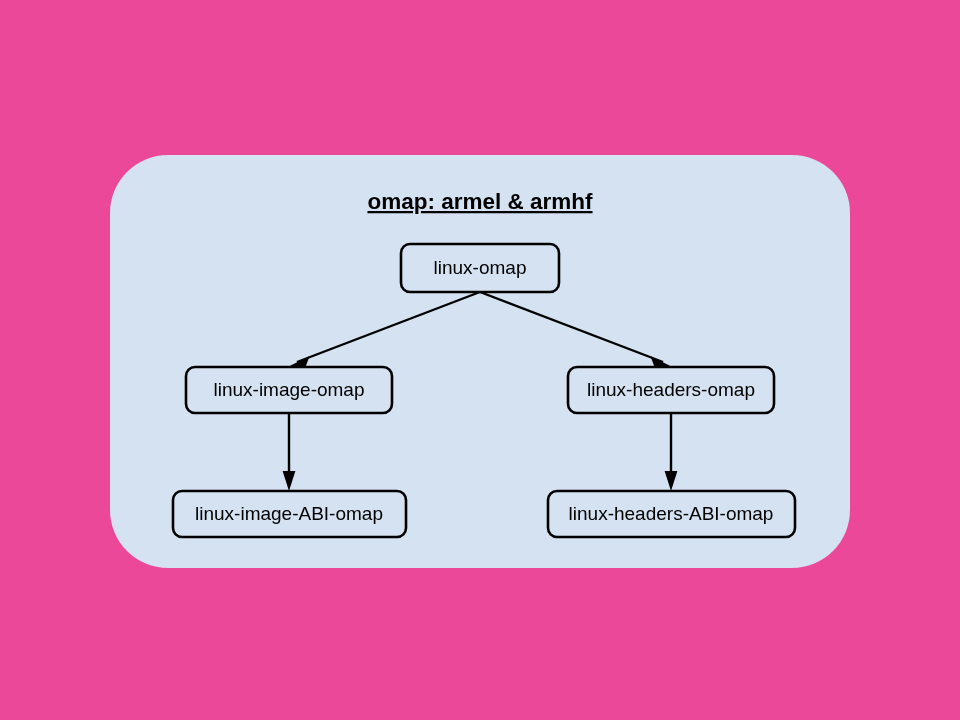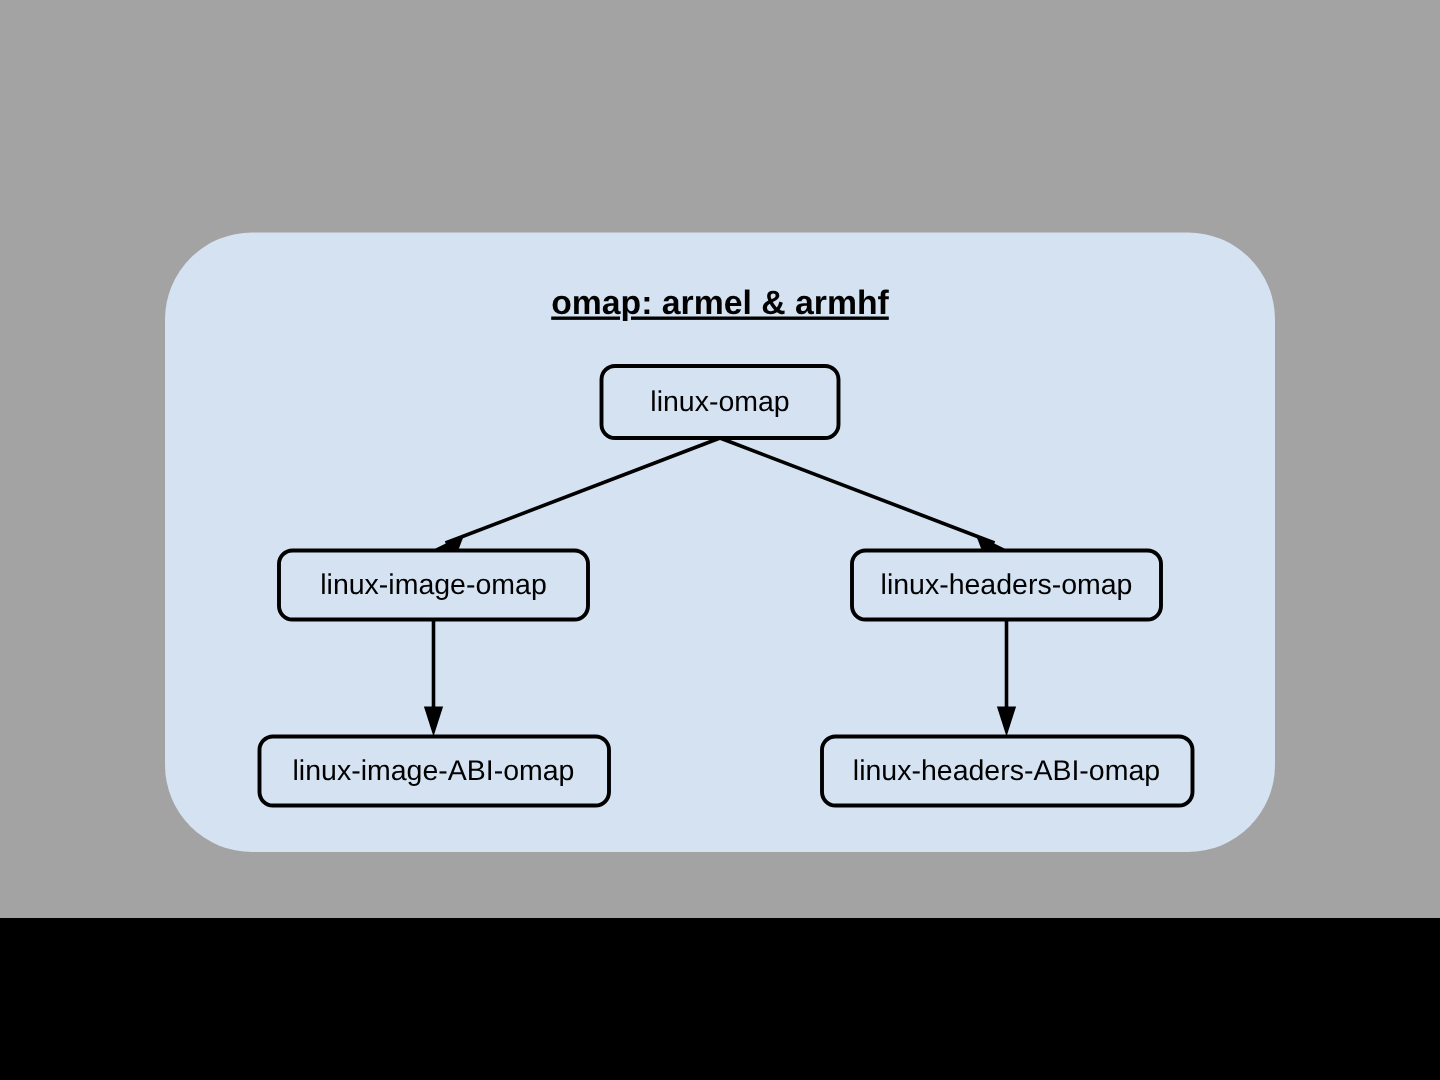--- a/index.html
+++ b/index.html
@@ -10,22 +10,22 @@
   }
   body {
     width: 960px;
     height: 720px;
     overflow: hidden;
     font-family: "Liberation Sans", sans-serif;
   }
   #stage {
     position: relative;
     width: 960px;
-    height: 612px;
-    background: #a3a3a3;
+    height: 720px;
+    background: #ec4899;
   }
   #diagram-svg {
     position: absolute;
     left: 0;
     top: 0;
     display: block;
   }
   .panel-rect {
     fill: #d4e2f1;
     stroke: none;

